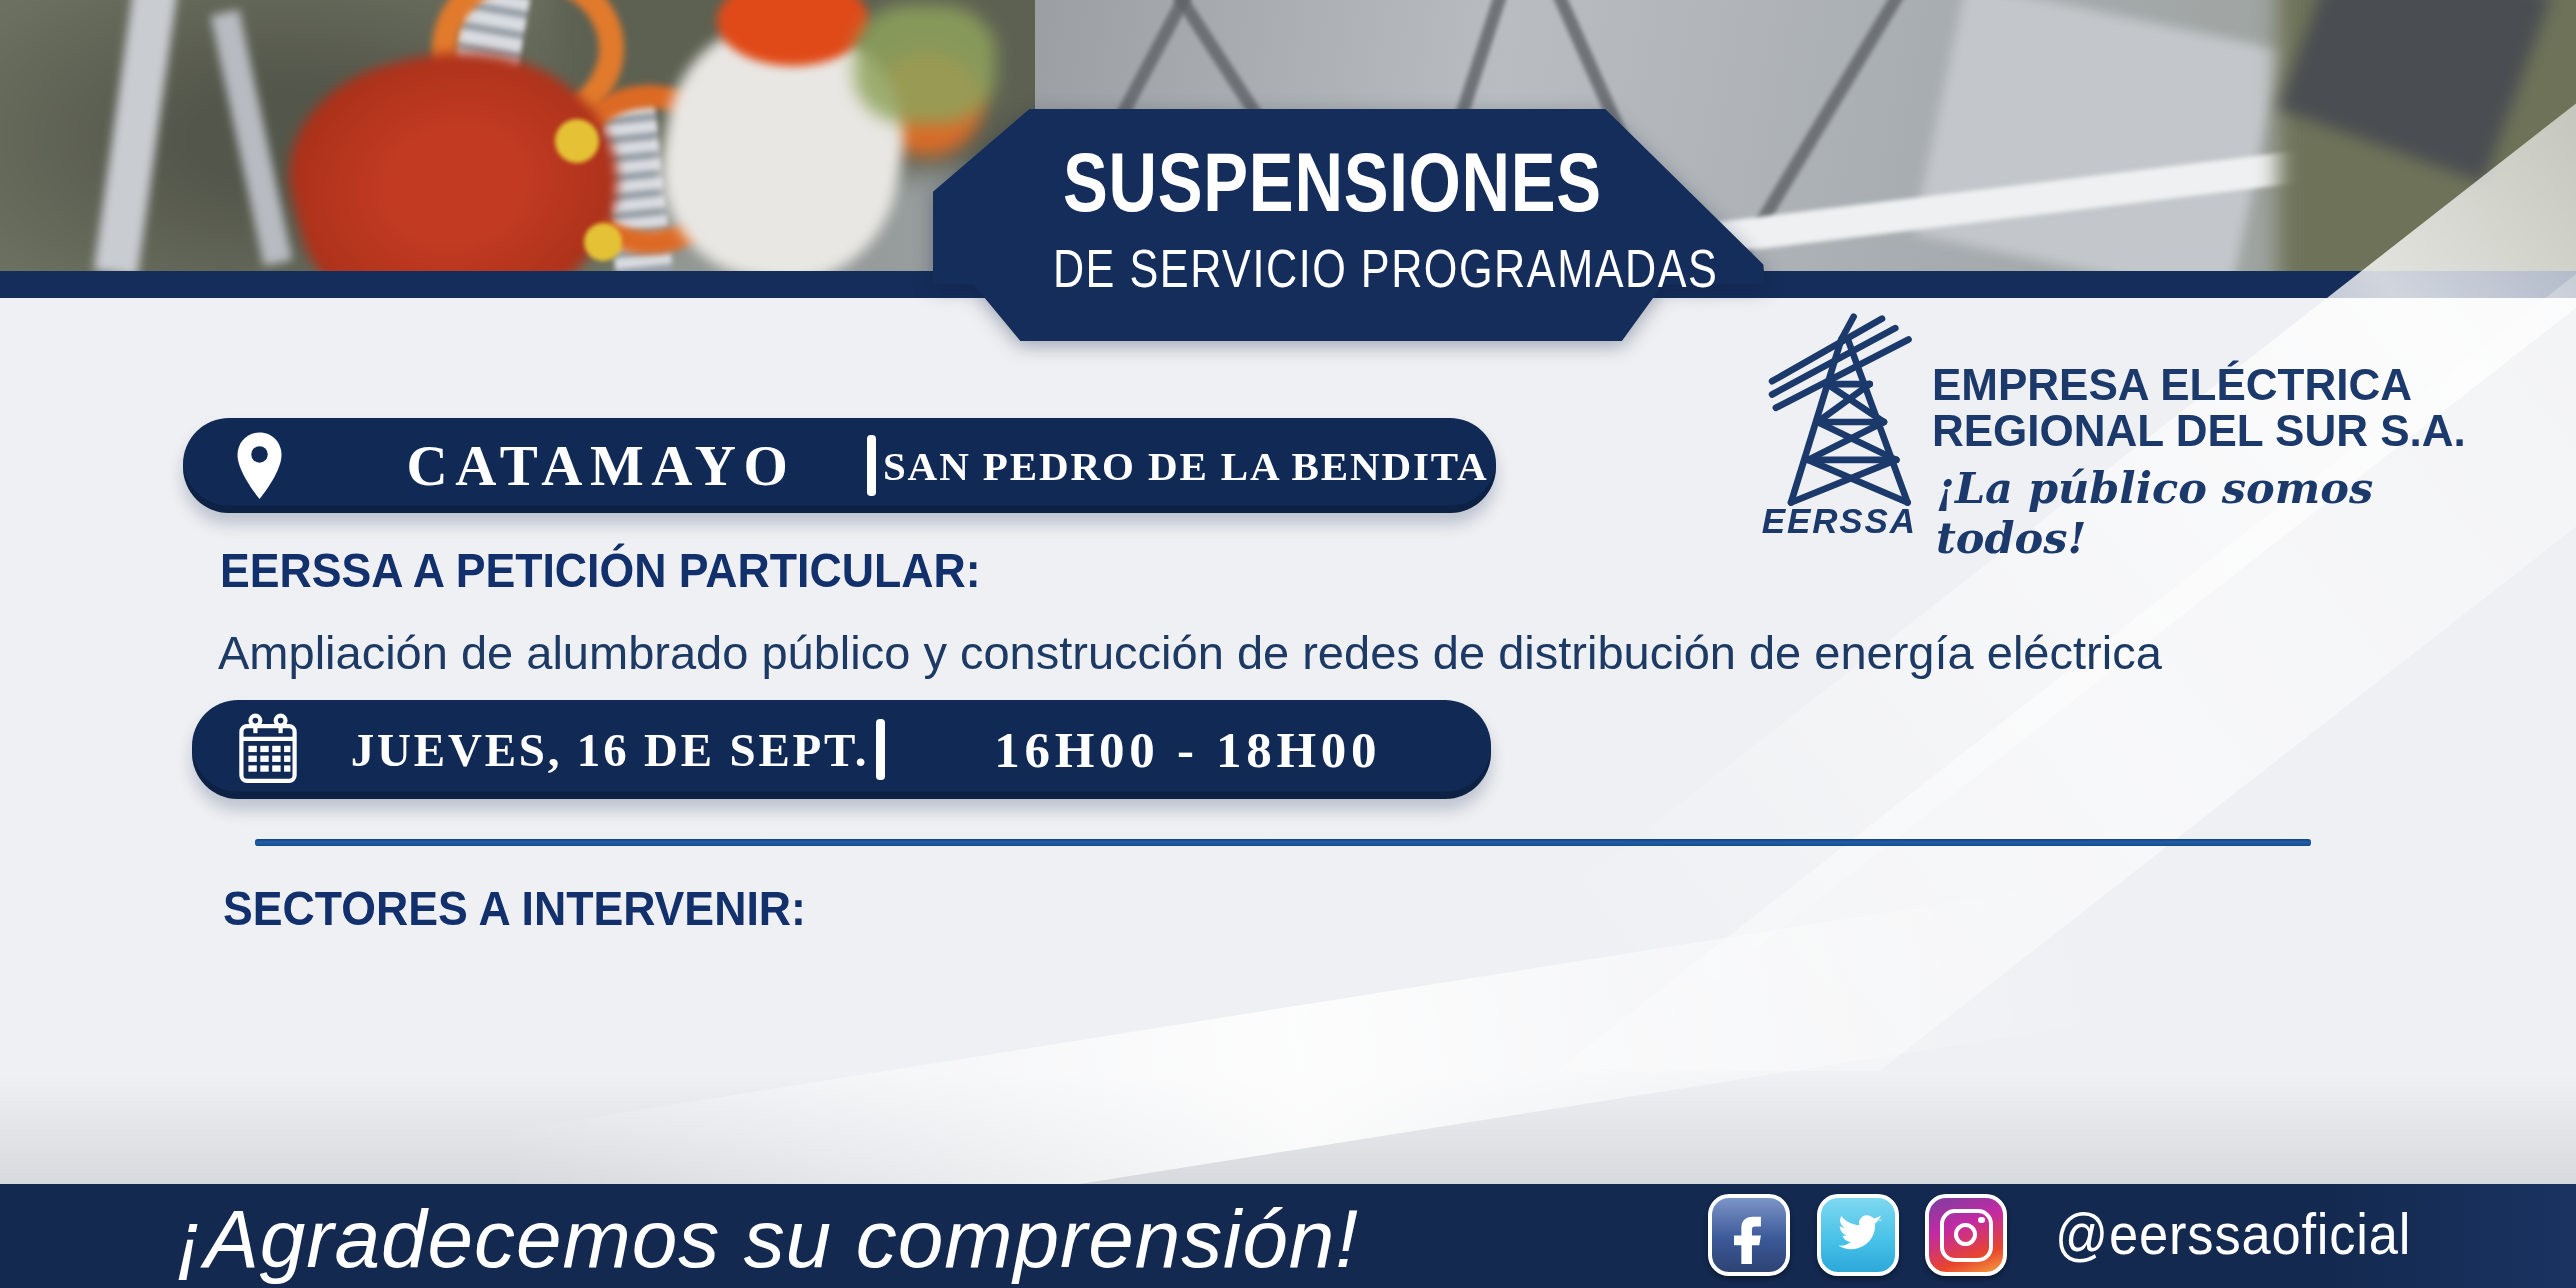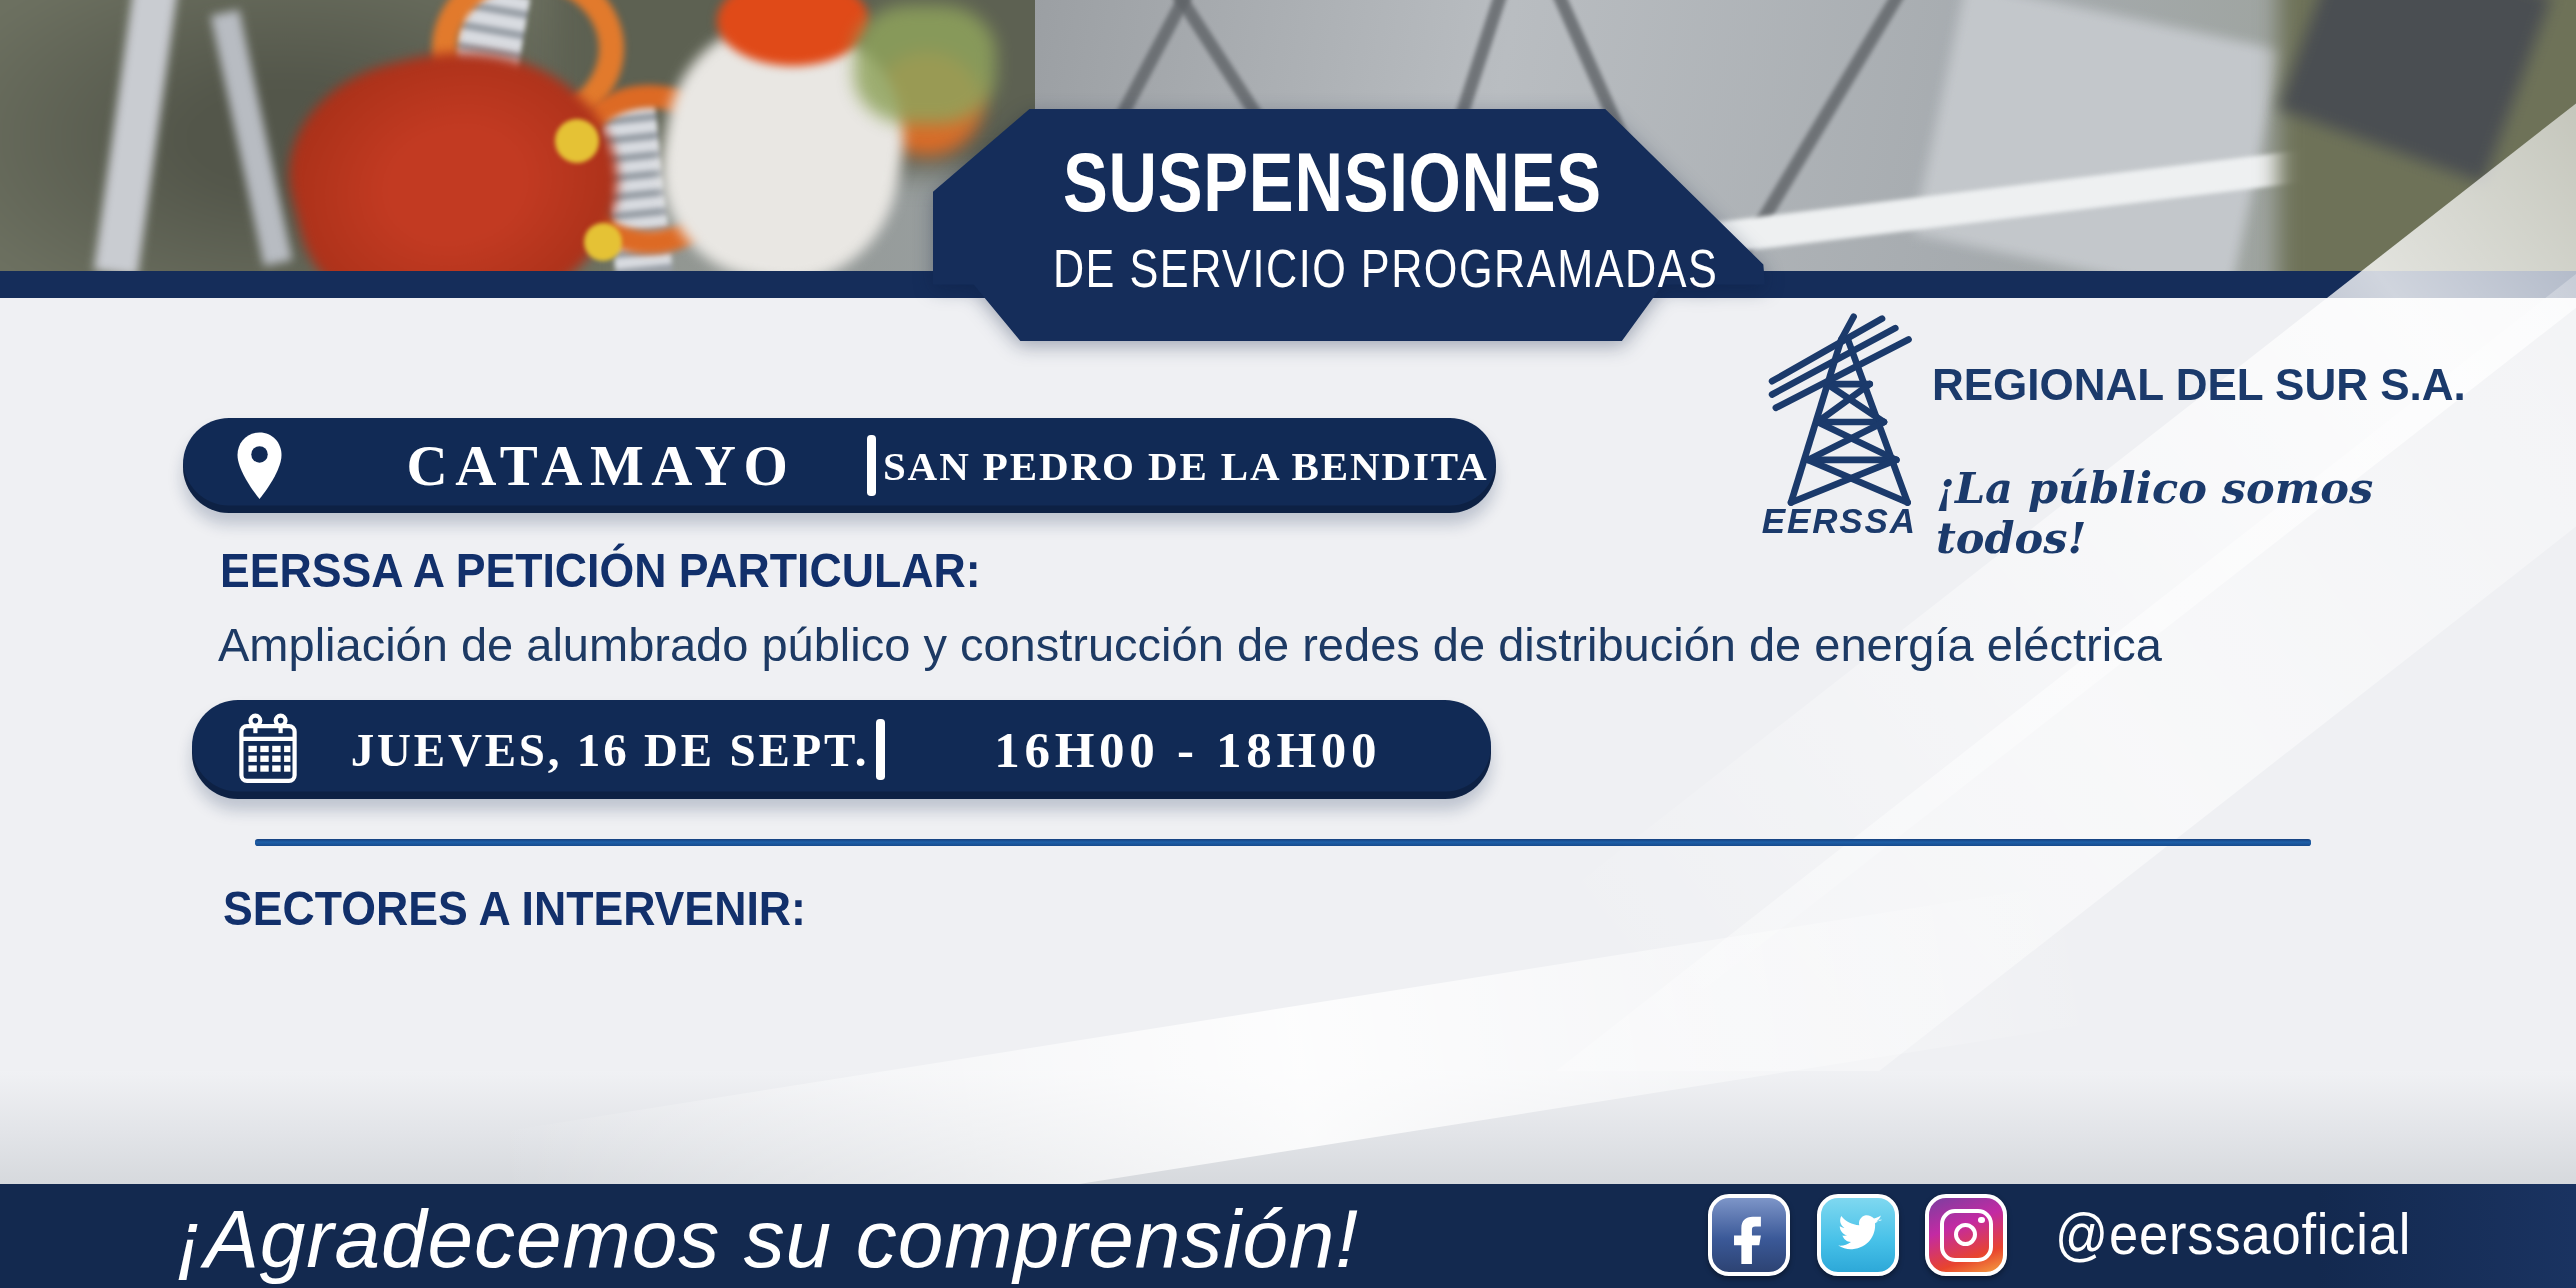--- a/index.html
+++ b/index.html
@@ -73,21 +73,21 @@
   .serif{font-family:"Liberation Serif",serif;font-weight:bold;}
   .loc-canton{flex:0 0 532px;text-align:center;font-size:57px;letter-spacing:7.6px;}
   .loc-parish{flex:1;text-align:center;font-size:41px;letter-spacing:1.9px;}
   .date-text{flex:0 0 532px;text-align:center;font-size:47px;letter-spacing:2.8px;}
   .time-text{flex:1;text-align:center;font-size:51px;letter-spacing:4.7px;}
   .pill-icon{flex:0 0 152px;display:flex;justify-content:center;align-items:center;}
 
   
   .h-navy{position:absolute;color:#12306b;font-weight:bold;font-size:48px;letter-spacing:0;
           transform:scaleX(.93);transform-origin:left center;white-space:nowrap;}
-  .p-navy{position:absolute;color:#1d3a64;font-size:47px;letter-spacing:0;white-space:nowrap;}
+  .p-navy{position:absolute;color:#1d3a64;font-size:47px;letter-spacing:0;white-space:nowrap;margin-top:8px;}
   .work-heading{left:220px;top:543px;}
   .work-desc{left:218px;top:617px;}
   .divider-line{position:absolute;left:255px;top:839px;width:2056px;height:6.6px;
                 background:linear-gradient(180deg,#16407e,#1d5fa8 45%,#174a8c);border-radius:2.8px;}
   .sectors-heading{left:223px;top:881px;}
   .sectors-desc{left:221px;top:961px;}
 
   
   .footer{position:absolute;left:0;top:1184px;width:2576px;height:105px;
           background:linear-gradient(90deg,#13294f 0%,#13294f 90%,#1a3361 100%);}
@@ -168,20 +168,21 @@
         <path d="M40 155 L145 200"></path>
           <path d="M133 155 L22 200"></path>
         <path d="M2 72 L118 6"></path>
           <path d="M2 86 L132 16"></path>
           <path d="M6 100 L146 28"></path>
         <path d="M75 28 L88 4"></path>
       </g>
     </svg>
     <div class="logo-acronym">EERSSA</div>
     <div class="logo-name">
+      <div>EMPRESA ELÉCTRICA</div>
       <div>REGIONAL DEL SUR S.A.</div>
     </div>
     <div class="logo-slogan">¡La público somos todos!</div>
   </div>
 
   <div class="pill pill-loc">
     <div class="pill-icon">
       <svg width="55" height="74" viewBox="0 0 100 130">
         <path fill="#ffffff" d="M50 4 C26 4 10 23 10 45 c0 32 40 80 40 80 s40 -48 40 -80 C90 23 74 4 50 4 z"></path>
         <circle cx="50" cy="44" r="15" fill="#112a55"></circle>

